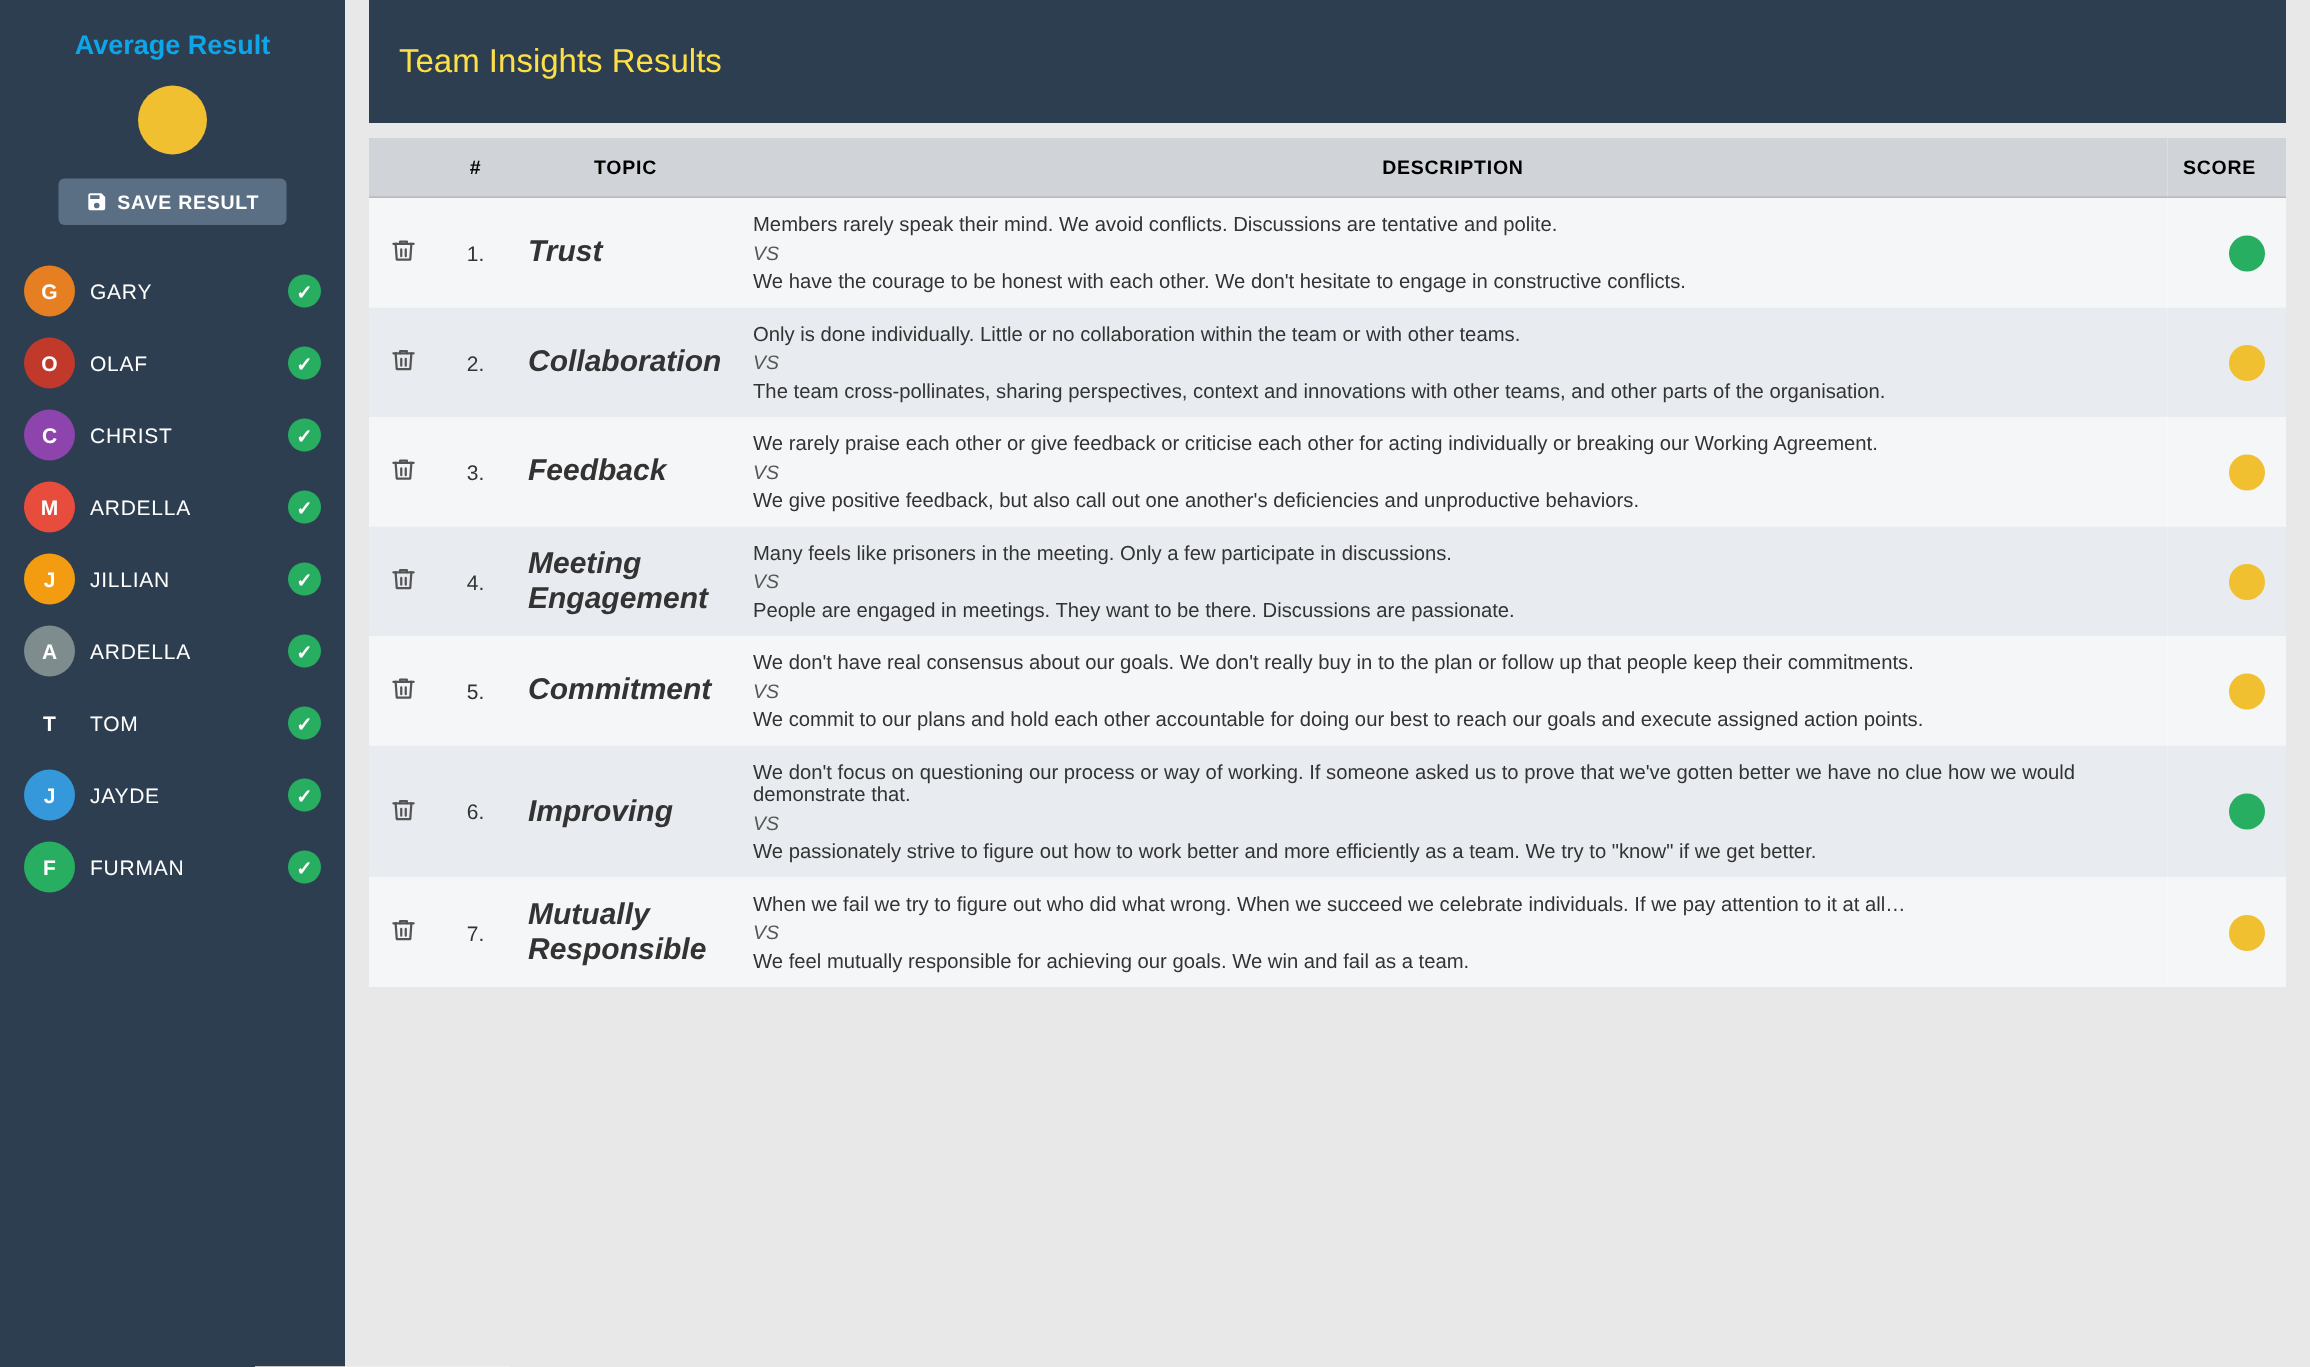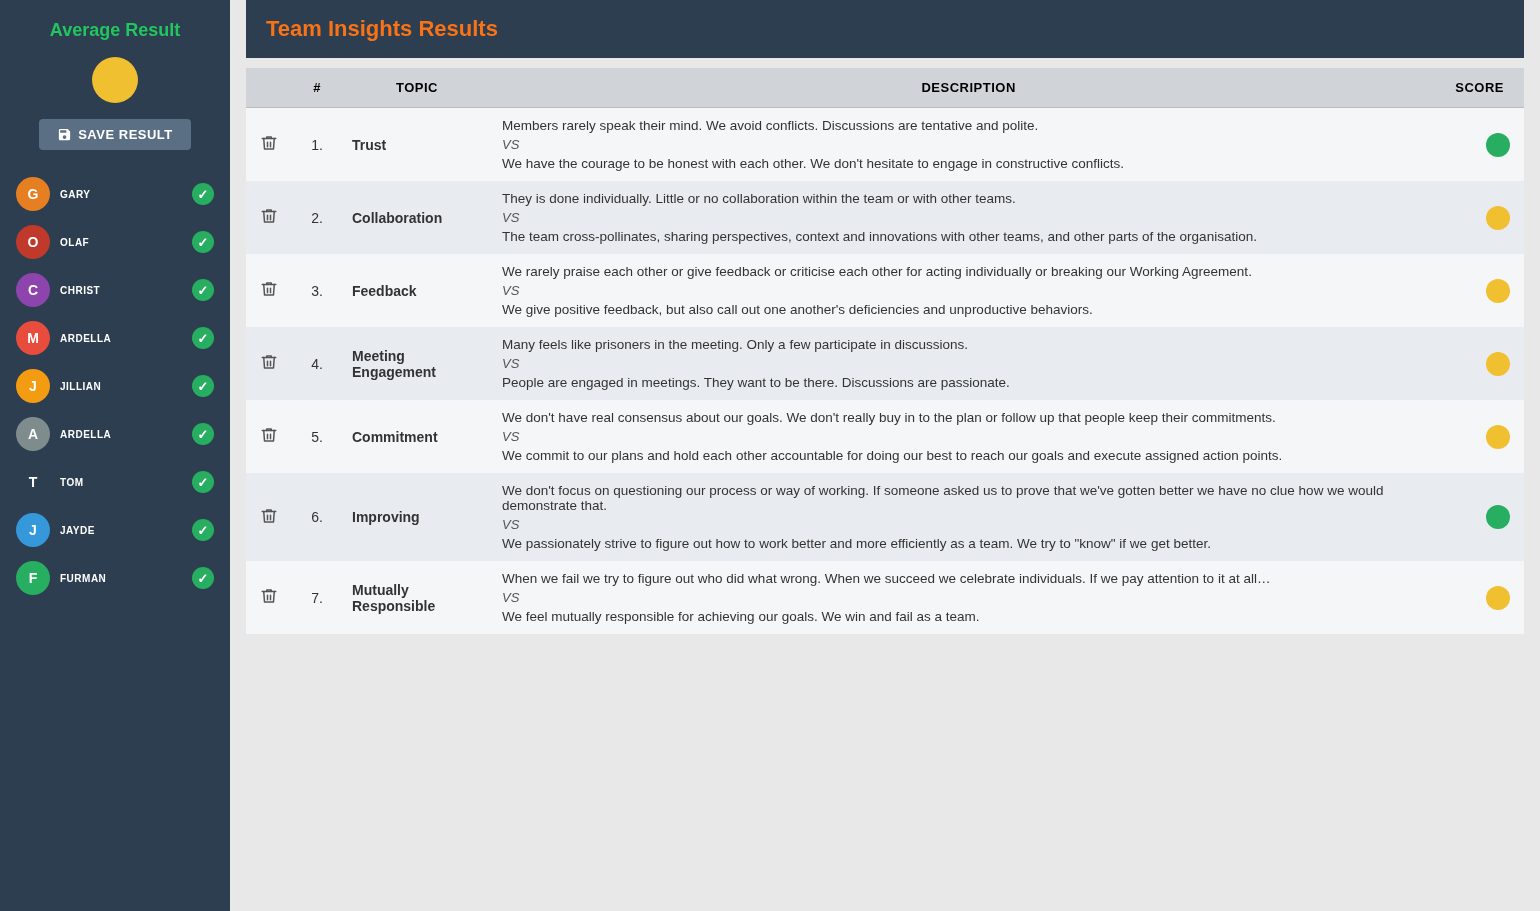--- a/index.html
+++ b/index.html
@@ -12,21 +12,21 @@
       background: #2c3e50;
       color: #fff;
       display: flex;
       flex-direction: column;
       align-items: center;
       padding: 20px 0 10px 0;
     }
     #sidebar .sidebar-title {
       font-size: 18px;
       font-weight: bold;
-      color: #22c55e;
+      color: #0ea5e9;
       margin-bottom: 16px;
       text-align: center;
     }
     .avg-circle {
       width: 46px;
       height: 46px;
       border-radius: 50%;
       background: #f0c030;
       margin-bottom: 16px;
     }
@@ -63,22 +63,22 @@
       display: flex;
       align-items: center;
       justify-content: center;
       font-size: 14px;
       color: #fff;
       font-weight: bold;
       flex-shrink: 0;
     }
     .member-name {
       flex: 1;
-      font-size: 10px;
-      font-weight: 700;
+      font-size: 14px;
+      font-weight: 400;
       color: #fff;
       letter-spacing: 0.5px;
     }
     .member-check {
       width: 22px;
       height: 22px;
       border-radius: 50%;
       background: #27ae60;
       display: flex;
       align-items: center;
@@ -95,24 +95,24 @@
     
     #main {
       flex: 1;
       overflow-y: auto;
       background: #e8e8e8;
       padding: 0 16px 16px 16px;
     }
 
     .page-header {
       background: #2c3e50;
-      color: #f97316;
-      padding: 16px 20px;
+      color: #fde047;
+      padding: 28px 20px;
       font-size: 22px;
-      font-weight: bold;
+      font-weight: normal;
       margin-bottom: 10px;
     }
 
     .results-table {
       width: 100%;
       border-collapse: collapse;
       background: #fff;
     }
     .results-table th {
       background: #d0d4d8;
@@ -132,21 +132,21 @@
     .results-table tr.row-odd { background: #f5f6f8; }
 
     .results-table td {
       padding: 10px 10px;
       vertical-align: middle;
       font-size: 13.5px;
       color: #333;
     }
     .results-table td.icon-cell { width: 46px; text-align: center; }
     .results-table td.num-cell { width: 50px; text-align: center; font-size: 14px; color: #333; }
-    .results-table td.topic-cell { width: 150px; font-weight: bold; font-size: 14px; }
+    .results-table td.topic-cell { width: 150px; font-weight: bold; font-size: 20px; font-style: italic; }
     .results-table td.desc-cell { }
     .results-table td.score-cell { text-align: right; padding-right: 14px; width: 70px; }
 
     .trash-icon {
       display: inline-block;
       width: 18px;
       height: 20px;
       position: relative;
       cursor: pointer;
     }
@@ -286,21 +286,21 @@
           <polyline points="3 6 5 6 21 6"></polyline>
           <path d="M19 6l-1 14H6L5 6"></path>
           <path d="M10 11v6M14 11v6"></path>
           <path d="M9 6V4h6v2"></path>
         </svg>
       </span>
     </td>
     <td class="num-cell">2.</td>
     <td class="topic-cell">Collaboration</td>
     <td class="desc-cell">
-      <span>They is done individually. Little or no collaboration within the team or with other teams.</span>
+      <span>Only is done individually. Little or no collaboration within the team or with other teams.</span>
       <span class="vs-label">VS</span>
       <span>The team cross-pollinates, sharing perspectives, context and innovations with other teams, and other parts of the organisation.</span>
     </td>
     <td class="score-cell">
       <span class="score-dot" style="background:#f0c030;"></span>
     </td>
   </tr>
         <tr class="row-odd">
     <td class="icon-cell">
       <span class="trash-icon">

